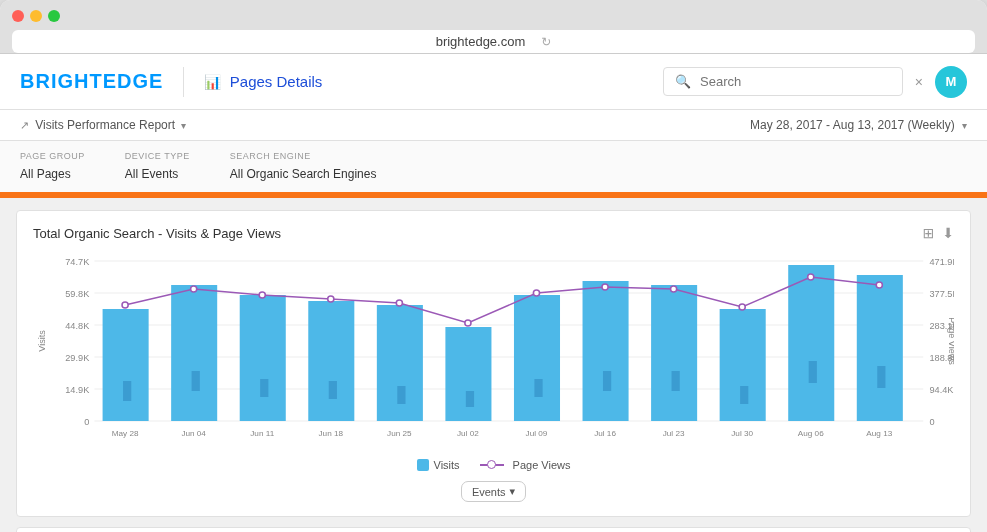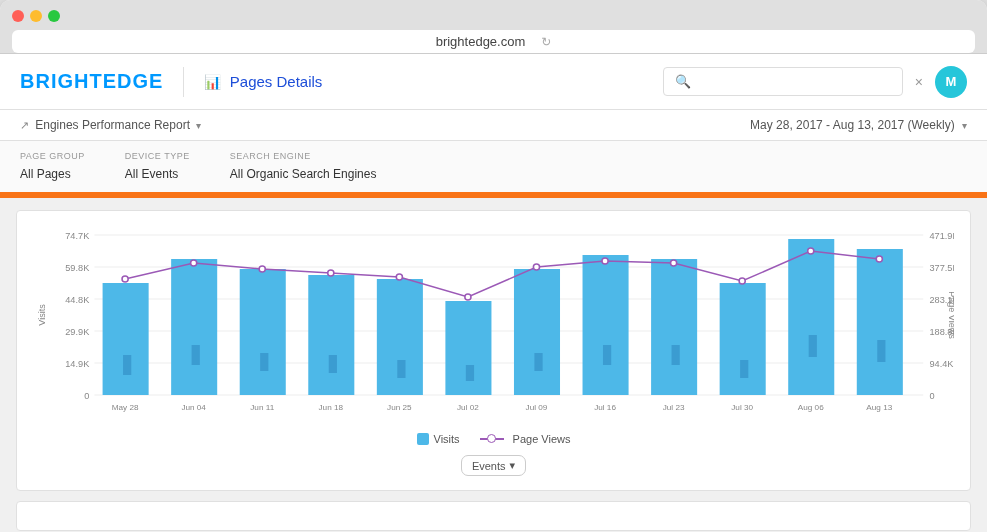--- a/index.html
+++ b/index.html
@@ -264,30 +264,31 @@
       <span class="logo">BRIGHTEDGE</span>
       <div style="width:1px;height:30px;background:#e0e0e0;"></div>
       <div class="page-title-area">
         <span class="page-icon">📊</span>
         <span style="font-size:15px;color:#1d4ed8;">Pages Details</span>
       </div>
     </div>
     <div class="header-right">
       <div class="search-bar">
         <span class="search-icon">🔍</span>
+        <input type="text" placeholder="Search" style="">
       </div>
       <span class="close-icon-btn">×</span>
       <div class="avatar">M</div>
     </div>
   </div>
 
   <div class="sub-header">
     <div class="report-title">
       <span style="color:#888;font-size:11px;">↗</span>
-      <span>Engines Performance Report</span>
+      <span>Visits Performance Report</span>
       <span style="color:#888;font-size:10px;">▾</span>
     </div>
     <div class="date-range">
       <span>May 28, 2017 - Aug 13, 2017 (Weekly)</span>
       <span style="margin-left:4px;color:#888;font-size:10px;">▾</span>
     </div>
   </div>
 
   <div class="filter-bar">
     <div class="filter-item">
@@ -300,20 +301,27 @@
     </div>
     <div class="filter-item">
       <label>SEARCH ENGINE</label>
       <span>All Organic Search Engines</span>
     </div>
   </div>
 
   <div class="main-content">
 
     <div class="chart-card">
+      <div class="chart-header">
+        <span class="chart-title">Total Organic Search - Visits &amp; Page Views</span>
+        <div class="chart-actions">
+          <span class="chart-action-btn">⊞</span>
+          <span class="chart-action-btn">⬇</span>
+        </div>
+      </div>
 
       <div class="chart-wrapper">
         <svg id="chart-svg" class="chart-svg" viewBox="0 0 900 200" preserveAspectRatio="none">
 
           <line x1="60" y1="10" x2="870" y2="10" stroke="#eee" stroke-width="1"></line>
           <line x1="60" y1="42" x2="870" y2="42" stroke="#eee" stroke-width="1"></line>
           <line x1="60" y1="74" x2="870" y2="74" stroke="#eee" stroke-width="1"></line>
           <line x1="60" y1="106" x2="870" y2="106" stroke="#eee" stroke-width="1"></line>
           <line x1="60" y1="138" x2="870" y2="138" stroke="#eee" stroke-width="1"></line>
           <line x1="60" y1="170" x2="870" y2="170" stroke="#eee" stroke-width="1"></line>

